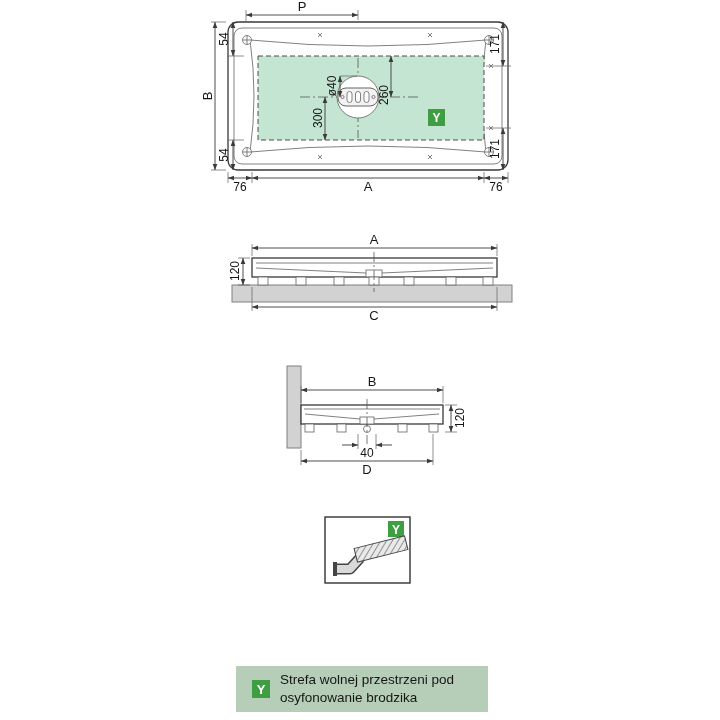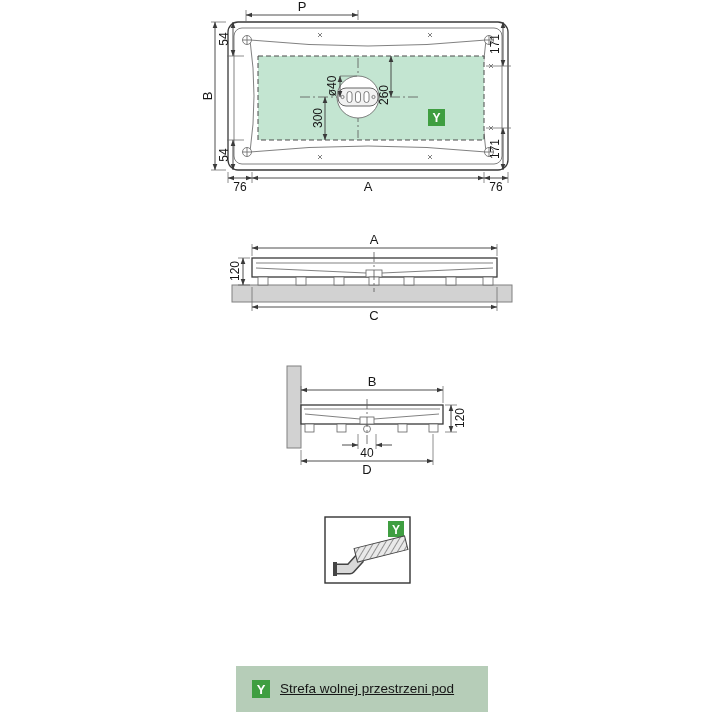--- a/index.html
+++ b/index.html
@@ -24,21 +24,21 @@
   .legend{
     position:absolute;left:236px;top:666px;width:252px;height:46px;
     background:#b6cdb8;display:flex;align-items:center;gap:10px;
     padding:0 10px 0 16px;box-sizing:border-box;
   }
   .legend-badge{
     width:18px;height:18px;background:#3f9e41;color:#fff;
     font-weight:bold;font-size:13px;display:flex;align-items:center;
     justify-content:center;flex:0 0 auto;
   }
-  .legend-text{font-size:13.5px;line-height:1.3;color:#161616;text-decoration:underline;}
+  .legend-text{font-size:13.5px;line-height:1.3;color:#161616;}
 </style>
 </head>
 <body>
 
 <svg width="720" height="720" viewBox="0 0 720 720">
   <defs>
     <marker id="arr" viewBox="0 0 10 10" refX="9" refY="5" markerWidth="8" markerHeight="8" orient="auto-start-reverse">
       <path d="M0,1.5 L9,5 L0,8.5 z" fill="#3a3a3a"></path>
     </marker>
     <pattern id="hatch" width="5" height="5" patternUnits="userSpaceOnUse" patternTransform="rotate(45)">
@@ -244,14 +244,15 @@
       </g>
       <rect x="333" y="562" width="4" height="14" fill="#444"></rect>
     </g>
   </g>
 </svg>
 
 <div class="legend">
   <div class="legend-badge">Y</div>
   <div class="legend-text">
     <div>Strefa wolnej przestrzeni pod</div>
+    <div>osyfonowanie brodzika</div>
   </div>
 </div>
 
 </body></html>

